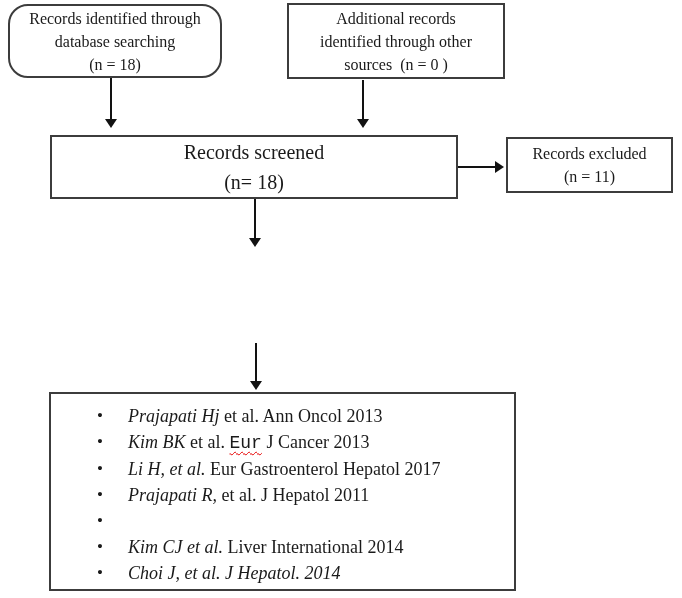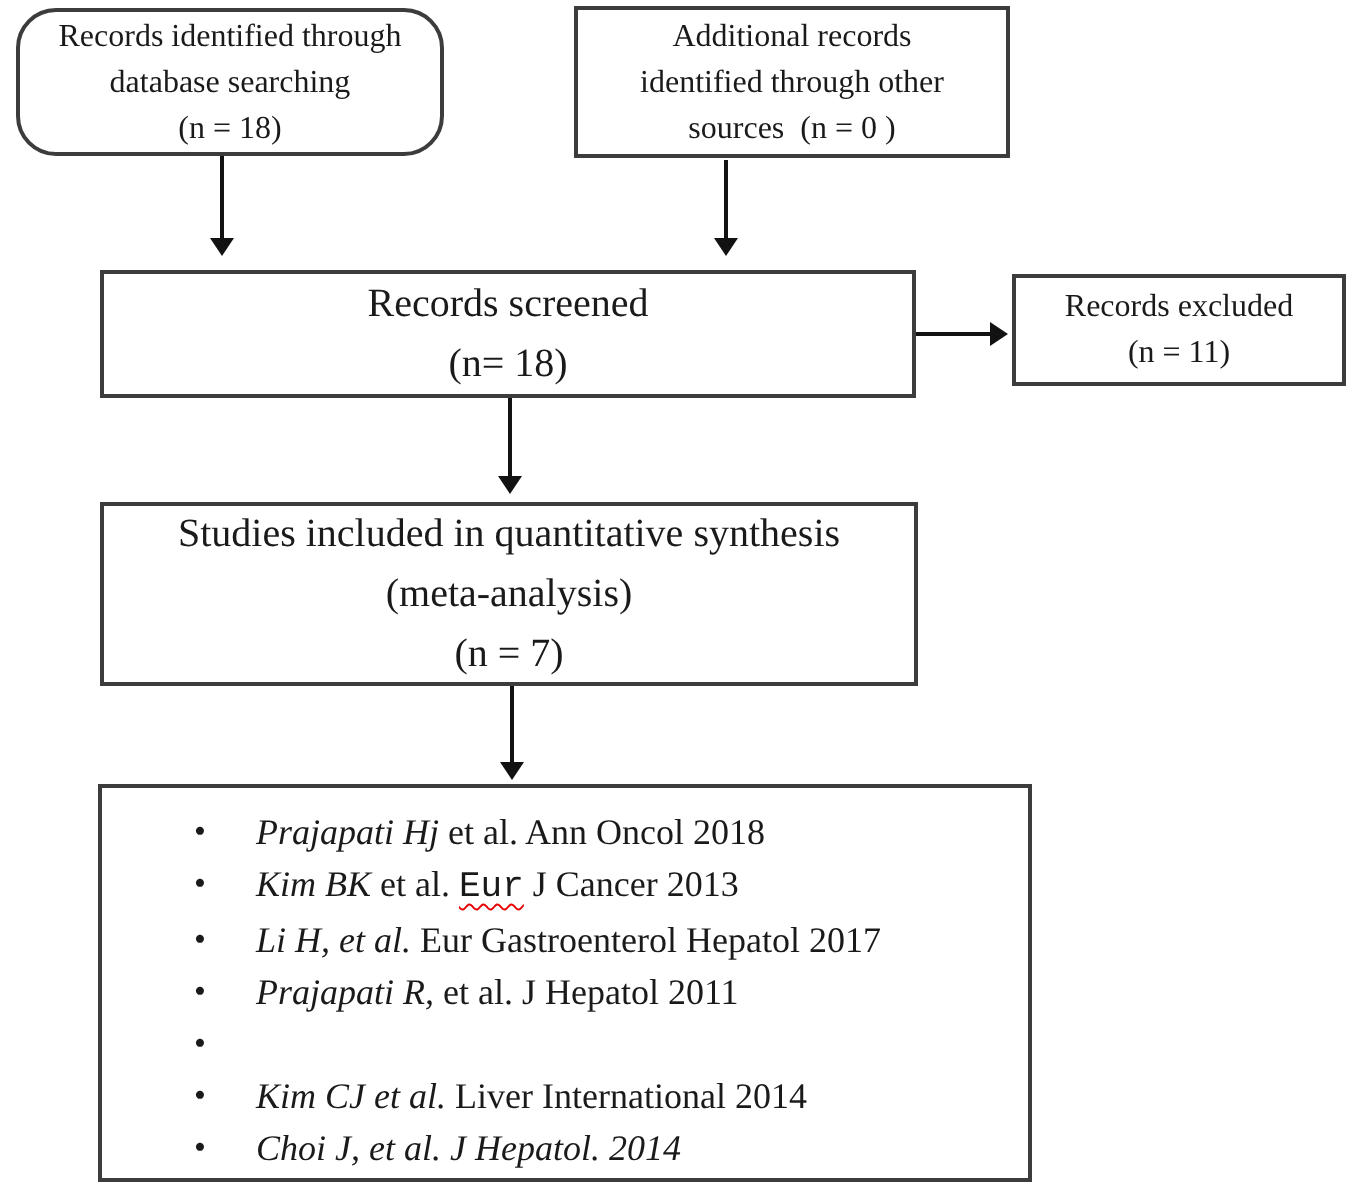--- a/index.html
+++ b/index.html
@@ -112,32 +112,27 @@
   <div class="head-right" style="left:495px; top:161px;"></div>
 
   <div class="box box-excluded">
     <div class="box-text fs-small">Records excluded
 (n = 11)</div>
   </div>
 
   <div class="vline" style="left:254px; top:199px; height:39px;"></div>
   <div class="head-down" style="left:249px; top:238px;"></div>
 
-  <div class="box box-included">
-    <div class="box-text fs-large">Studies included in quantitative synthesis
-(meta-analysis)
-(n = 7)</div>
-  </div>
 
   <div class="vline" style="left:255px; top:343px; height:38px;"></div>
   <div class="head-down" style="left:250px; top:381px;"></div>
 
   <div class="box box-studies">
     <ul class="studies-list">
-        <li><span class="bullet">•</span><span><span class="seg-italic">Prajapati Hj</span><span class="seg-normal"> et al. Ann Oncol 2018</span></span></li>
+        <li><span class="bullet">•</span><span><span class="seg-italic">Prajapati Hj</span><span class="seg-normal"> et al. Ann Oncol 2013</span></span></li>
         <li><span class="bullet">•</span><span><span class="seg-italic">Kim BK</span><span class="seg-normal"> et al. </span><span class="seg-misspelled">Eur</span><span class="seg-normal"> J Cancer 2013</span></span></li>
         <li><span class="bullet">•</span><span><span class="seg-italic">Li H, et al.</span><span class="seg-normal"> Eur Gastroenterol Hepatol 2017</span></span></li>
         <li><span class="bullet">•</span><span><span class="seg-italic">Prajapati R,</span><span class="seg-normal"> et al. J Hepatol 2011</span></span></li>
         <li><span class="bullet">•</span></li>
         <li><span class="bullet">•</span><span><span class="seg-italic">Kim CJ et al.</span><span class="seg-normal"> Liver International 2014</span></span></li>
         <li><span class="bullet">•</span><span><span class="seg-italic">Choi J, et al. J Hepatol. 2014</span></span></li>
       </ul>
   </div>
 
 </div>

